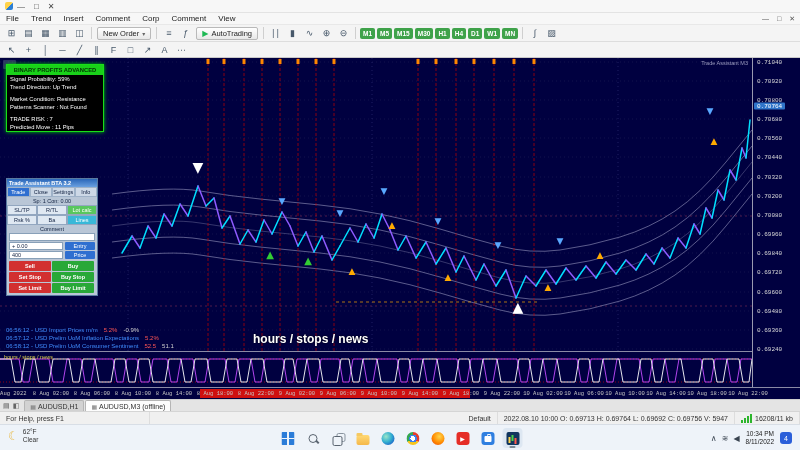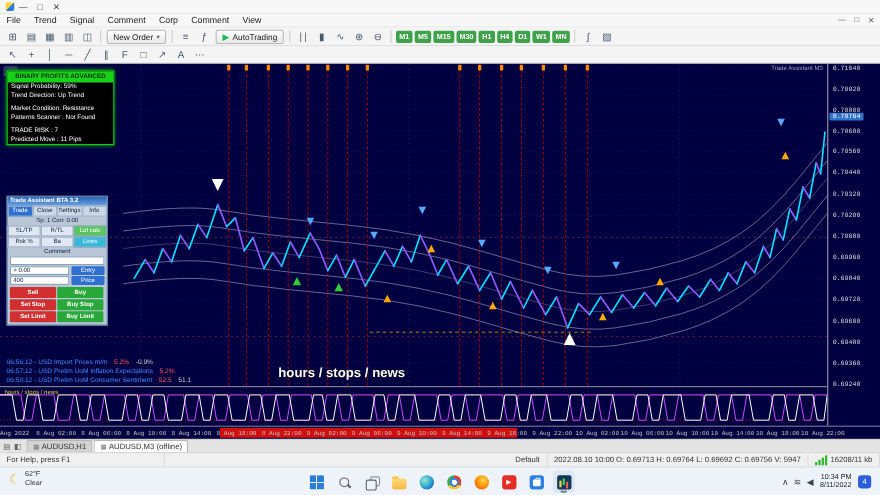--- a/index.html
+++ b/index.html
@@ -180,21 +180,21 @@
       <span>—</span>
       <span>□</span>
       <span>✕</span>
     </div>
   </div>
 
   <div class="menubar">
     <div id="menu-items">
         <div class="menu-item">File</div>
         <div class="menu-item">Trend</div>
-        <div class="menu-item">Signal</div>
+        <div class="menu-item">Insert</div>
         <div class="menu-item">Comment</div>
         <div class="menu-item">Corp</div>
         <div class="menu-item">Comment</div>
         <div class="menu-item">View</div>
       </div>
     <div class="chart-controls">
       <span>—</span>
       <span>□</span>
       <span>✕</span>
     </div>

